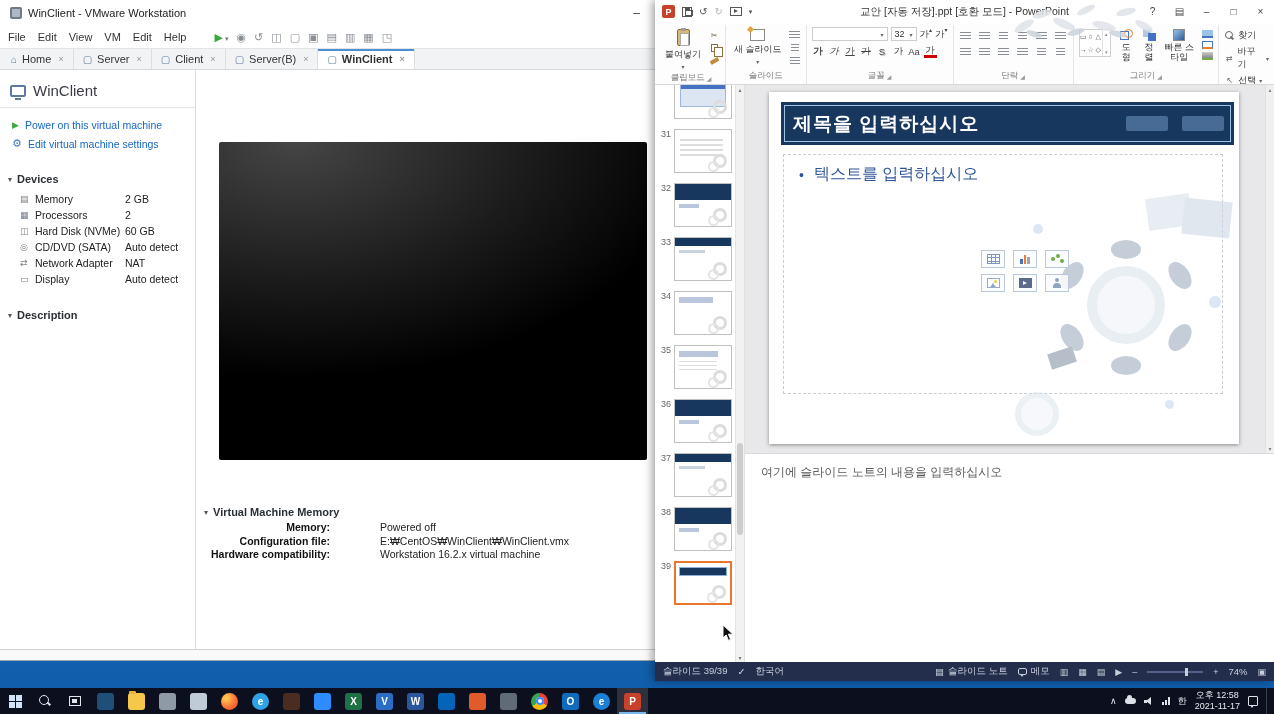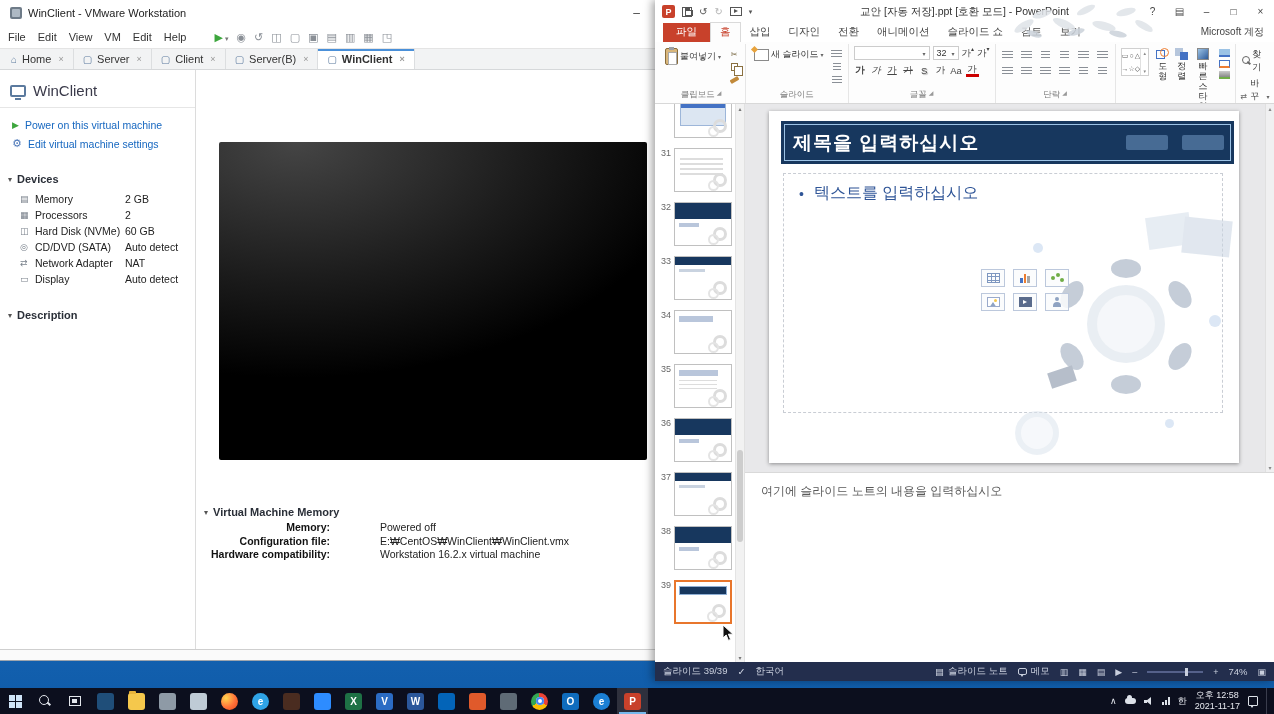--- a/index.html
+++ b/index.html
@@ -69,23 +69,23 @@
 .pp-ctrls{margin-left:auto;display:flex;z-index:2;}
 .pp-ctrl{width:27px;height:23px;display:flex;align-items:center;justify-content:center;font-size:10px;color:#444;cursor:default;}
 .pp-tabsrow{height:19px;display:flex;align-items:flex-end;padding-left:8px;position:relative;flex:none;}
 .pp-filetab{background:#C8412B;color:#fff;font-size:10.5px;padding:2px 13px 3px;cursor:default;}
 .pp-tab{font-size:10.5px;color:#444;padding:2px 9px 3px;cursor:default;}
 .pp-tab.selected{color:#C8412B;background:#FDFDFD;border:1px solid #DADADA;border-bottom:none;}
 .pp-account{position:absolute;right:10px;bottom:3px;font-size:10px;color:#444;}
 .pp-ribbon{height:62px;background:#FDFDFD;border-bottom:1px solid #D8D8D8;display:flex;align-items:stretch;padding:2px 0 0 2px;overflow:hidden;flex:none;}
 .rgroup{display:flex;flex-direction:column;border-right:1px solid #E6E6E6;padding:2px 5px 0;}
 .rbody{flex:1;display:flex;align-items:flex-start;gap:4px;}
-.rlabel{font-size:8.5px;color:#777;text-align:center;padding:0 2px 2px;display:flex;align-items:flex-start;justify-content:center;gap:2px;}
+.rlabel{font-size:8.5px;color:#777;text-align:center;padding:0 2px 2px;display:flex;align-items:center;justify-content:center;gap:2px;}
 .launch{font-size:6px;color:#999;}
-.bigbtn{display:flex;flex-direction:row;align-items:center;gap:2px;padding:2px 3px;cursor:default;}
+.bigbtn{display:flex;flex-direction:column;align-items:center;gap:2px;padding:2px 3px;cursor:default;}
 .bigbtn .blab{font-size:9px;color:#333;white-space:nowrap;}
 .bcaret{font-size:6px;color:#666;}
 .ic-paste{width:13px;height:17px;background:#D9B77C;border:1px solid #8A6D3B;border-radius:2px;position:relative;}
 .ic-paste::before{content:"";position:absolute;left:2px;top:3px;width:7px;height:11px;background:#fff;border:1px solid #AAA;}
 .ic-paste::after{content:"";position:absolute;left:3px;top:-2px;width:5px;height:3px;background:#9A9FA6;}
 .minicol{display:flex;flex-direction:column;gap:3px;padding-top:3px;}
 .mi-ic{width:12px;height:10px;display:flex;align-items:center;justify-content:center;font-size:8px;color:#7A6A45;}
 .ic-copy{position:relative;width:7px;height:8px;border:1px solid #8a7040;background:#fff;}
 .ic-copy::after{content:"";position:absolute;left:2px;top:2px;width:7px;height:8px;border:1px solid #8a7040;background:#fff;}
 .ic-brush{width:9px;height:4px;background:#C28A3A;border-radius:1px;transform:rotate(-30deg);}
@@ -452,41 +452,20 @@
       <div class="pp-title-text">교안 [자동 저장].ppt [호환 모드] - PowerPoint</div>
       <div class="pp-ctrls">
         <span class="pp-ctrl">?</span>
         <span class="pp-ctrl">▤</span>
         <span class="pp-ctrl">–</span>
         <span class="pp-ctrl">□</span>
         <span class="pp-ctrl">×</span>
       </div>
     </div>
 
-    <div class="pp-tabsrow">
-      <span class="pp-filetab">파일</span>
-      <span id="pp-tabs" style="display:flex;align-items:flex-end;">
-  <span class="pp-tab selected">홈</span>
-
-  <span class="pp-tab">삽입</span>
-
-  <span class="pp-tab">디자인</span>
-
-  <span class="pp-tab">전환</span>
-
-  <span class="pp-tab">애니메이션</span>
-
-  <span class="pp-tab">슬라이드 쇼</span>
-
-  <span class="pp-tab">검토</span>
-
-  <span class="pp-tab">보기</span>
-</span>
-      <span class="pp-account">Microsoft 계정</span>
-    </div>
 
     <div class="pp-ribbon">
       <div class="rgroup">
         <div class="rbody">
           <div class="bigbtn">
             <span class="ic-paste"></span>
             <span class="blab">붙여넣기</span>
             <span class="bcaret">▾</span>
           </div>
           <div class="minicol">

